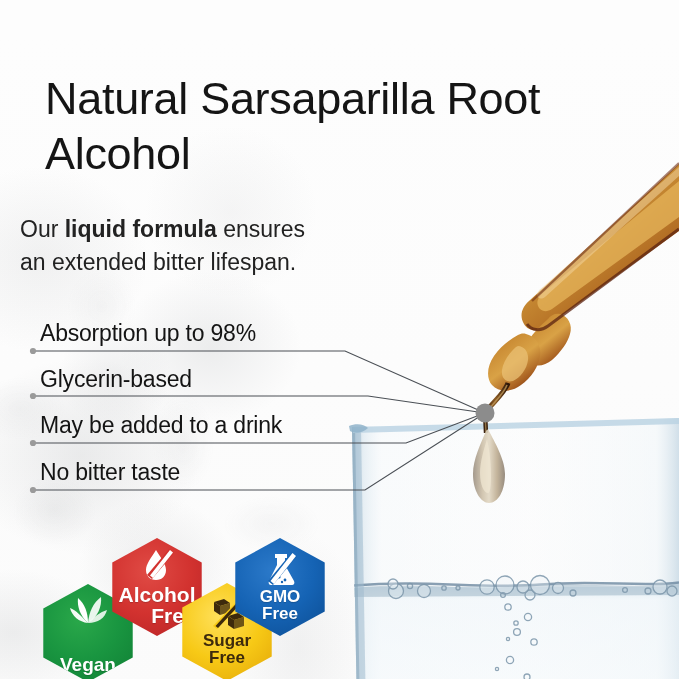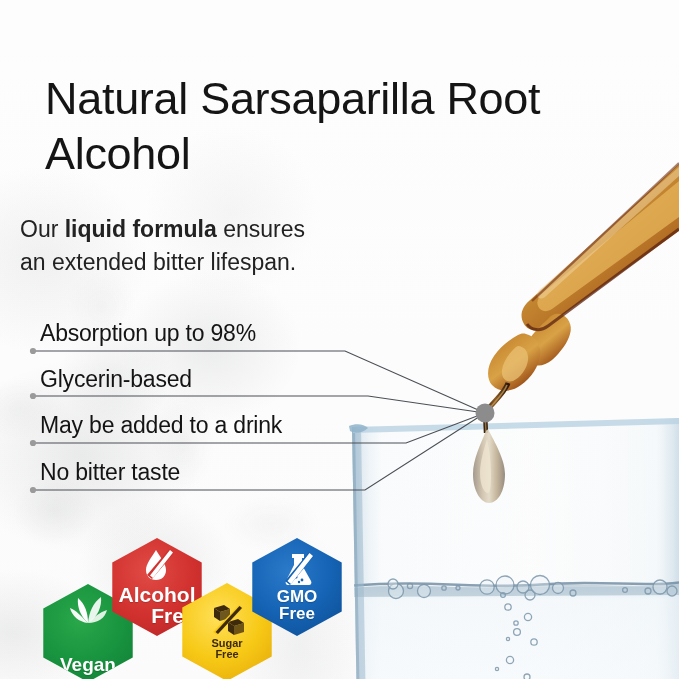--- a/index.html
+++ b/index.html
@@ -90,24 +90,24 @@
   .badge-alcohol {
     left:105px; top:503px; width:104px; height:98px;
     background:radial-gradient(circle at 42% 34%, #e04b45 0%, #d2322f 48%, #b22025 100%);
   }
   .badge-alcohol .btxt { color:#fff; font-size:21px; margin-top:2px;text-align:right; }
 
   .badge-sugar {
     left:175px; top:548px; width:104px; height:98px;
     background:radial-gradient(circle at 42% 34%, #ffe05a 0%, #f7c916 48%, #e0a106 100%);
   }
-  .badge-sugar .btxt { color:#3d2a0c; font-size:11px; margin-top:2px; text-shadow:none; }
+  .badge-sugar .btxt { color:#3d2a0c; font-size:17px; margin-top:2px; text-shadow:none; }
 
   .badge-gmo {
-    left:245px; top:503px; width:104px; height:98px;
+    left:228px; top:503px; width:104px; height:98px;
     background:radial-gradient(circle at 42% 34%, #2b79c9 0%, #1563b4 48%, #0b4a8e 100%);
   }
   .badge-gmo .btxt { color:#fff; font-size:17px; margin-top:2px; }
 
   
   .scene { position:absolute; left:0; top:0; width:679px; height:679px; pointer-events:none; }
 </style>
 </head>
 <body>
 

